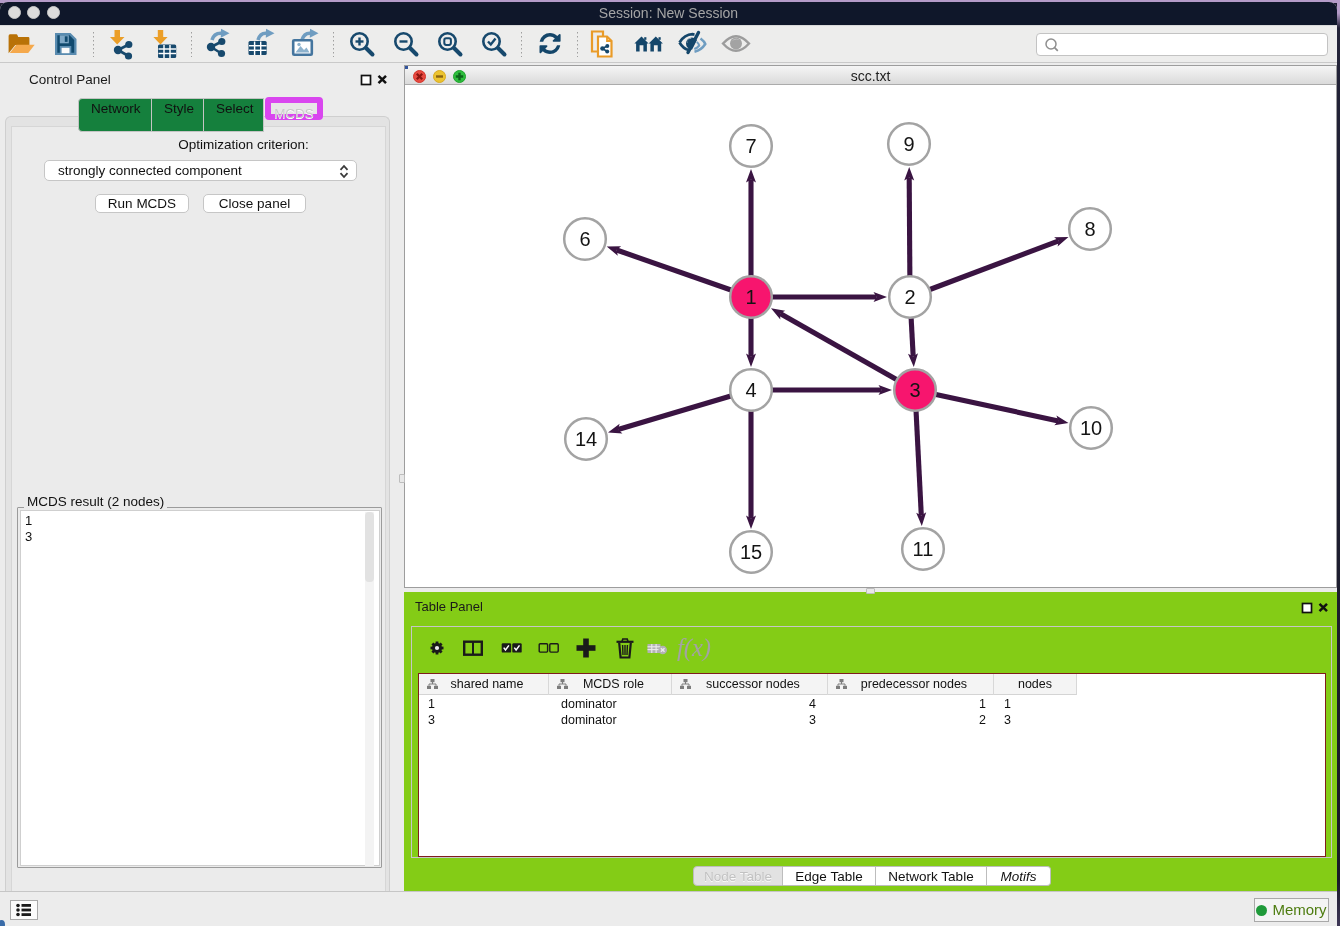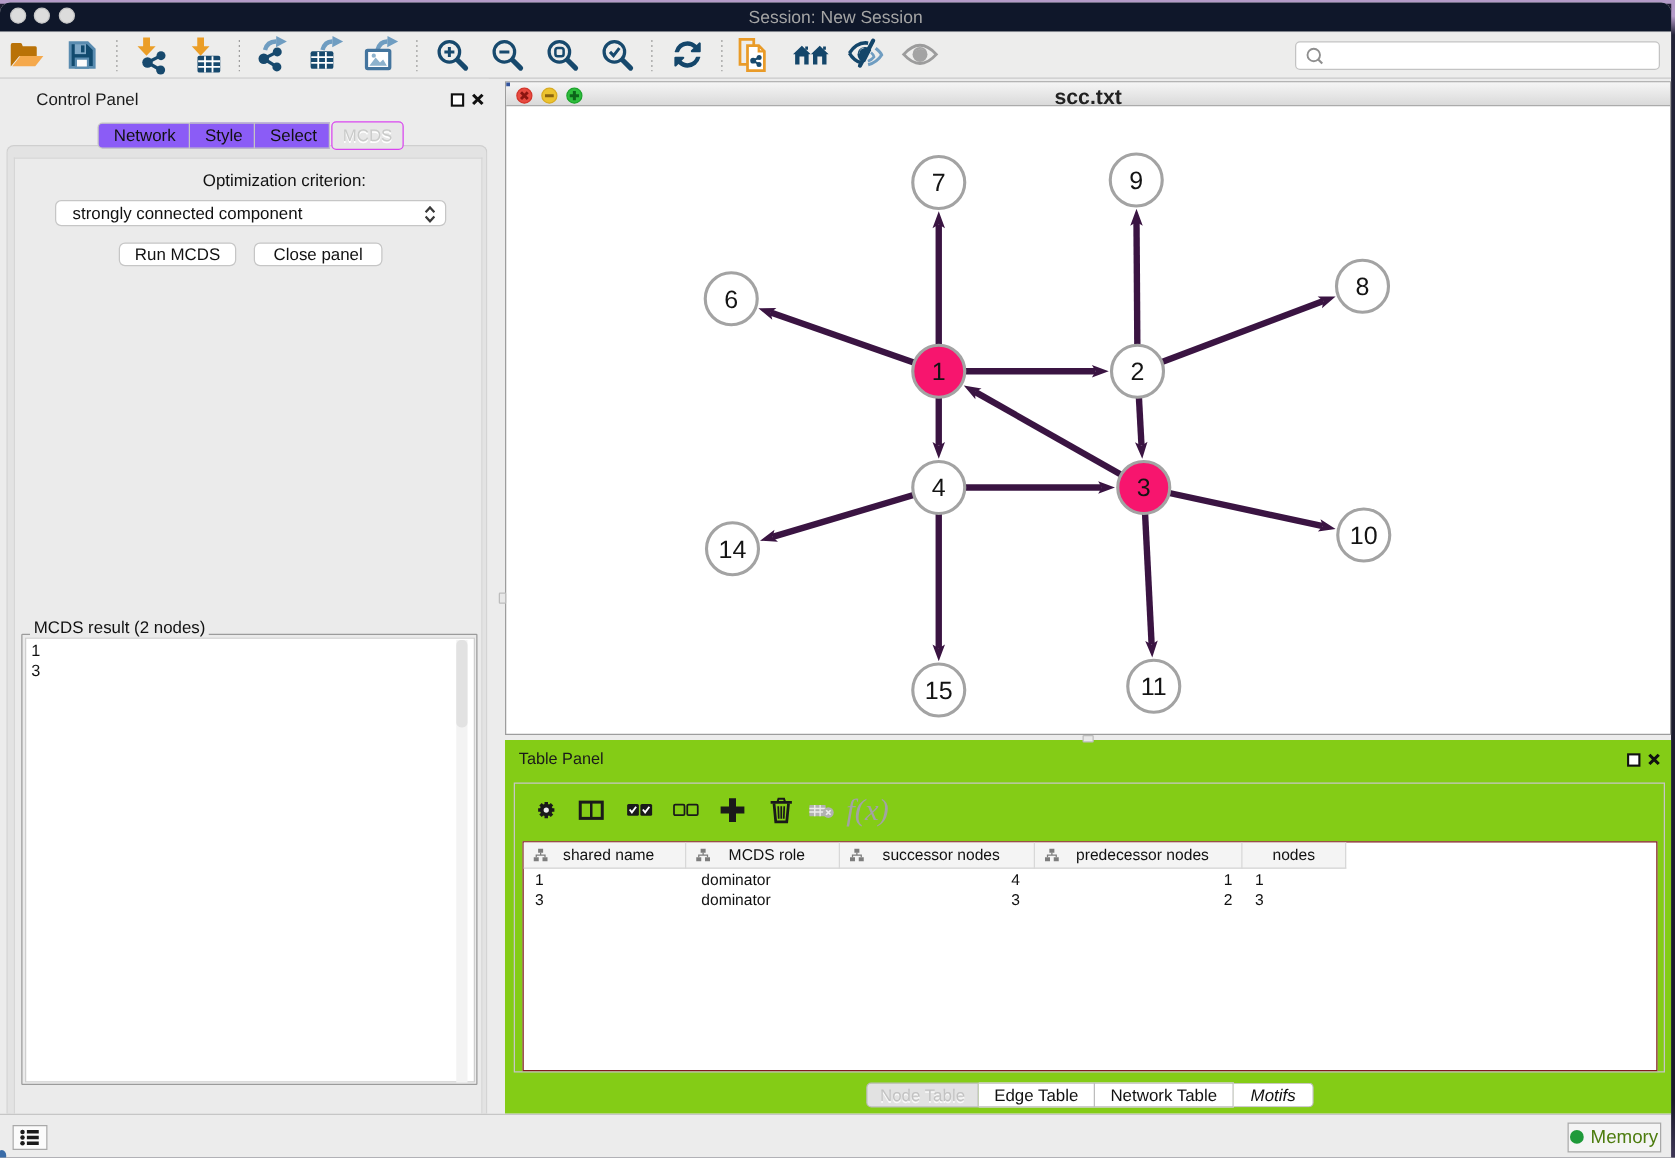--- a/index.html
+++ b/index.html
@@ -12,37 +12,37 @@
 #titlebar{left:0;top:0;width:1337px;height:24px;background:#0f172a;border-radius:8px 8px 0 0;border-bottom:1px solid #d9d9d9;}
 .tl{width:13px;height:13px;border-radius:50%;background:#dcdcdc;border:1px solid #c6c6c6;top:4px;}
 #titletext{width:100%;top:3px;text-align:center;font-size:14px;color:#a5a5a5;}
 
 #toolbar{left:0;top:25px;width:1337px;height:36px;background:#ededec;border-bottom:1px solid #c9c9c9;}
 #searchbox{left:1036px;top:6px;width:292px;height:23px;background:#fff;border:1px solid #c3c3c3;border-radius:4px;}
 
 #cp{left:0;top:61px;width:391px;height:830px;background:#ececec;padding-left:32px;}
 #cpTitle{left:29px;top:9px;font-size:13.5px;color:#1a1a1a;}
 #cpTabs{top:35px;left:78px;height:21px;}
-.cptab{float:left;height:21px;background:#8b5cf6;border:1px solid #c4c4c4;border-left:none;font-size:13.5px;line-height:20px;text-align:center;color:#111;padding:0 12px;}
+.cptab{float:left;height:34px;background:#15803d;border:1px solid #c4c4c4;border-left:none;font-size:13.5px;line-height:20px;text-align:center;color:#111;padding:0 12px;}
 .cptab.first{border-left:1px solid #c4c4c4;border-radius:4px 0 0 4px;}
 #cpBody{left:5px;top:53px;width:385px;height:775px;background:#e3e3e3;border:1px solid #cfcfcf;border-radius:6px 6px 0 0;border-bottom:none;}
 #cpInner{left:5px;top:9px;width:375px;height:765px;background:#ebebeb;border:1px solid #d6d6d6;border-bottom:none;}
-#optLabel{top:74px;width:100%;text-align:center;font-size:13.5px;color:#111;}
+#optLabel{top:74px;width:100%;text-align:center;font-size:13.5px;color:#111;margin-left:16px;}
 #combo{left:44px;top:97px;width:313px;height:21px;background:#fff;border:1px solid #c6c6c6;border-radius:5px;font-size:13.5px;line-height:20px;color:#111;padding-left:13px;}
 .btn{height:19px;background:#fff;border:1px solid #c6c6c6;border-radius:5px;font-size:13.5px;line-height:18px;color:#111;text-align:center;top:131px;}
 
 #grp{left:17px;top:431px;width:365px;height:437px;}
 #grpBorder{left:0;top:13px;width:365px;height:361px;border:1px solid #9b9b9b;border-radius:1px;}
 #grpTitle{left:7px;top:0;background:#ebebeb;padding:0 3px;font-size:13.5px;color:#111;}
 #grpWhite{left:3px;top:16px;width:360px;height:356px;background:#fff;border:1px solid #cfcfcf;}
 
 #net{left:404px;top:63px;width:933px;height:523px;background:#fff;border:1px solid #9d9d9d;}
 #netTitle{left:0;top:0;width:931px;height:19px;background:linear-gradient(#f5f5f5,#dadada);border-bottom:1px solid #ababab;}
 .mac{width:13px;height:13px;border-radius:50%;top:3.5px;}
-#netName{width:100%;top:2px;text-align:center;font-size:17px;font-weight:bold;color:#222;}
+#netName{width:100%;top:2px;text-align:center;font-size:14px;font-weight:normal;color:#222;}
 
 #tp{left:404px;top:590px;width:933px;height:299px;background:#84cc16;}
 #tpTitle{left:11px;top:7px;font-size:13px;color:#1a1a1a;}
 #tbl{left:14px;top:81px;width:908px;height:184px;background:#fff;border:1px solid #7f1d1d;}
 #tblHead{left:0;top:0;width:658px;height:21px;background:#f4f4f4;border-bottom:1px solid #d4d4d4;border-right:1px solid #d8d8d8;font-size:12.5px;color:#111;}
 .th{top:0;height:21px;line-height:21px;text-align:center;border-right:1px solid #d8d8d8;}
 .td{font-size:12.5px;color:#111;height:16px;line-height:16px;}
 
 #btabs{left:289px;top:274px;height:20px;font-size:13.5px;}
 .btab{float:left;height:20px;line-height:19px;text-align:center;background:#fff;border:1px solid #bdbdbd;border-left:none;color:#111;}
@@ -201,21 +201,21 @@
       <path d="M19.5,2.8 L27,10.2 M27,2.8 L19.5,10.2" stroke="#111" stroke-width="2.5"></path>
     </svg>
     <div class="abs" id="cpBody">
         <div class="abs" id="cpInner"></div>
       </div>
     <div class="abs" id="cpTabs">
       <div class="cptab first" style="width:74px;">Network</div>
       <div class="cptab" style="width:52px;">Style</div>
       <div class="cptab" style="width:60px;">Select</div>
     </div>
-    <div class="abs" id="mcdsTab" style="left:265px;top:34px;width:58px;height:23px;background:#e7e7e7;border:1px solid #d946ef;border-radius:4px;color:#c9cac9;font-size:13.5px;text-align:center;line-height:22px;text-shadow:0 1px 0 #fff;">MCDS</div>
+    <div class="abs" id="mcdsTab" style="left:265px;top:34px;width:58px;height:23px;background:#e7e7e7;border:6px solid #d946ef;border-radius:4px;color:#c9cac9;font-size:13.5px;text-align:center;line-height:22px;text-shadow:0 1px 0 #fff;">MCDS</div>
     <div class="abs" id="optLabel">Optimization criterion:</div>
     <div class="abs" id="combo">strongly connected component<svg class="abs" style="right:6px;top:3px;" width="12" height="15" fill="none" stroke="#3a3a3a" stroke-width="1.8">
           <path d="M2.5,5.8 L6,2 L9.5,5.8"></path>
           <path d="M2.5,9.2 L6,13 L9.5,9.2"></path>
         </svg></div>
     <div class="abs btn" style="left:95px;width:94px;">Run MCDS</div>
     <div class="abs btn" style="left:203px;width:103px;">Close panel</div>
     <div class="abs" id="grp">
       <div class="abs" id="grpBorder"></div>
       <div class="abs" id="grpTitle">MCDS result (2 nodes)</div>

